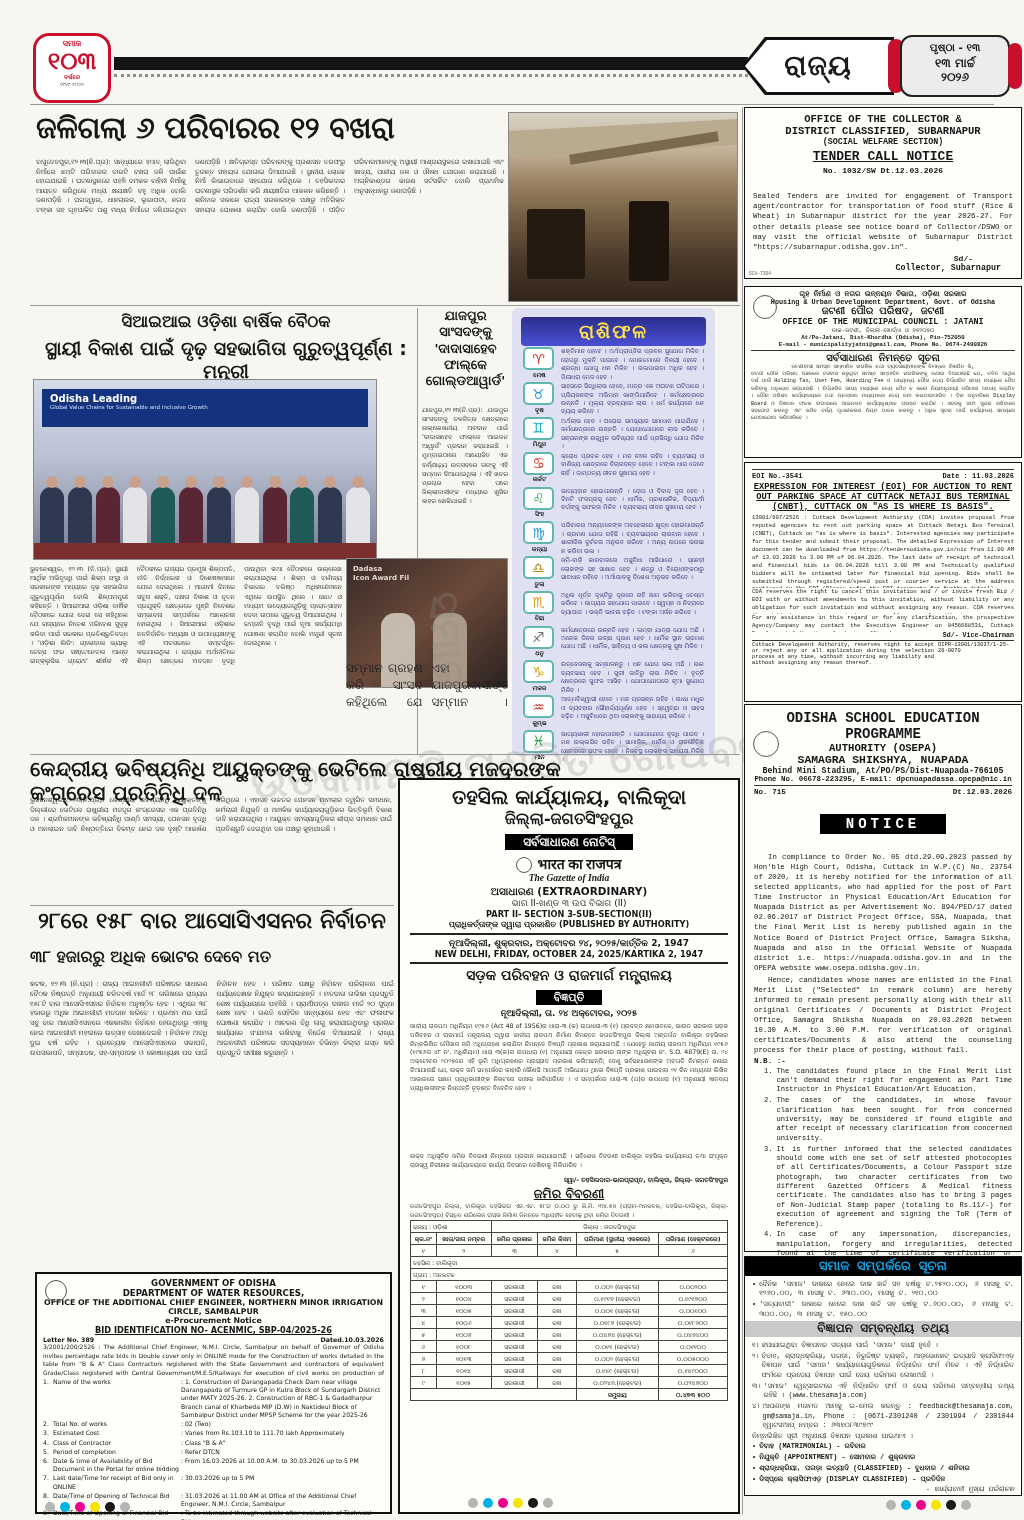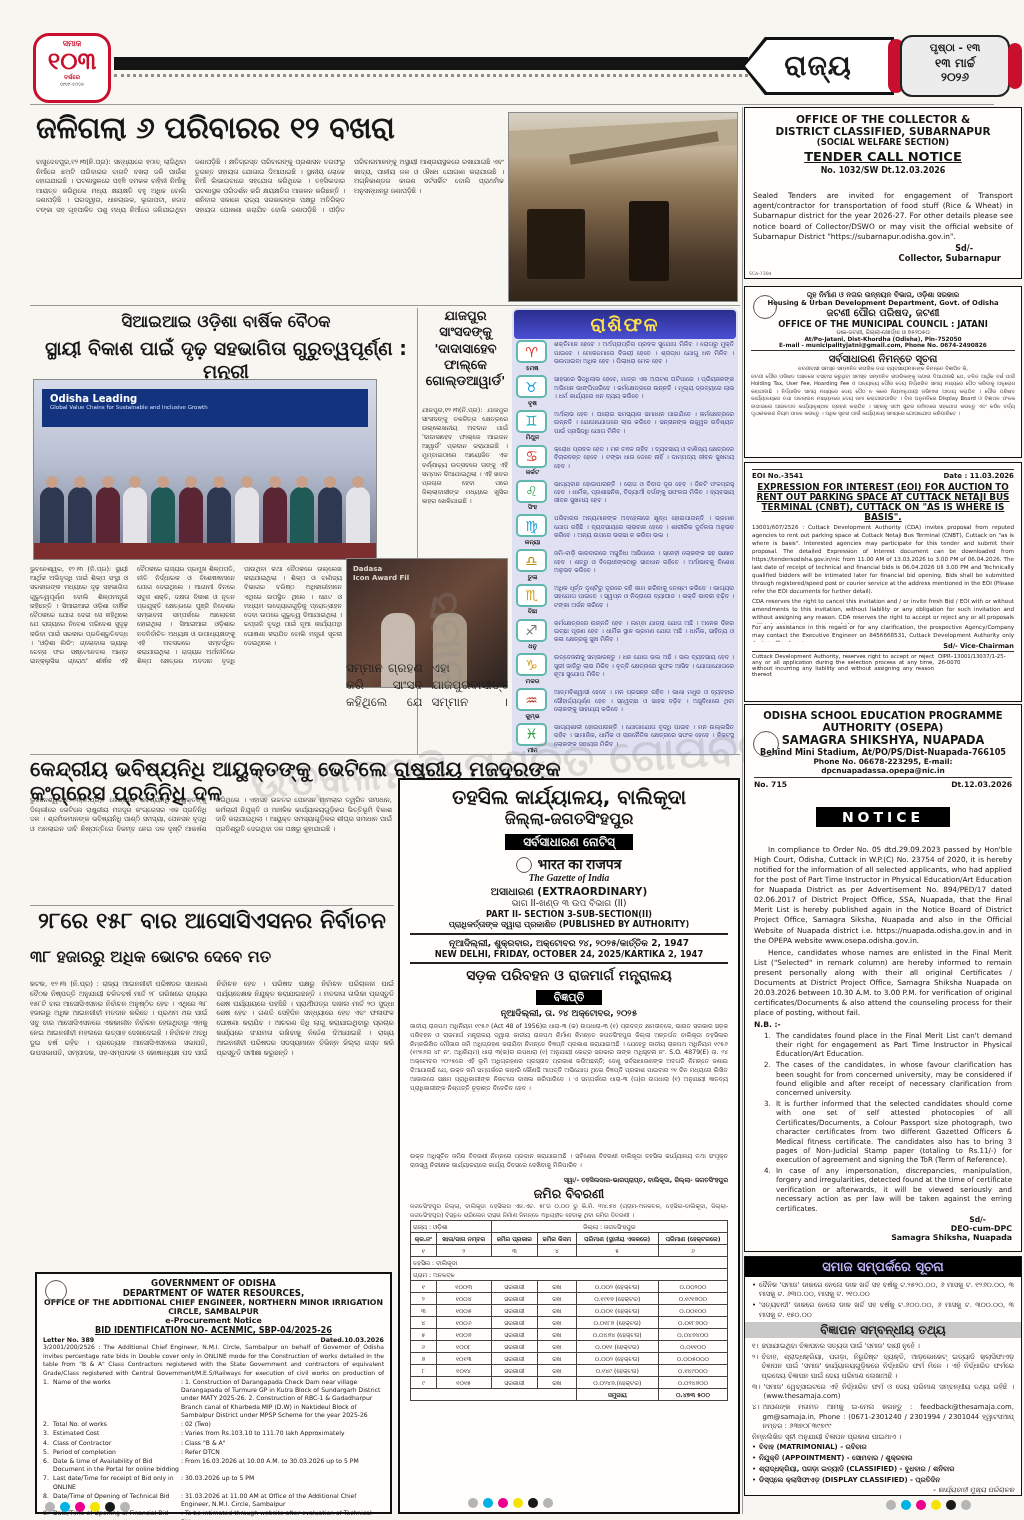--- a/index.html
+++ b/index.html
@@ -42,21 +42,21 @@
   
   .hl-fire{left:36px;top:110px;width:452px;font-size:30px;font-weight:900;letter-spacing:-0.5px;}
   .photo-frame{border:1px solid #8a8a8a;overflow:hidden;}
   .hl-kicker{left:40px;top:312px;width:372px;font-size:16.5px;font-weight:800;text-align:center;}
   .hl-cii{left:30px;top:337px;width:392px;font-size:19px;font-weight:900;text-align:center;}
   .hl-falke{left:421px;top:308px;width:89px;font-size:13px;font-weight:900;text-align:center;line-height:1.25;}
   .hl-pf{left:30px;top:757px;width:560px;font-size:20.5px;font-weight:900;}
   .hl-el1{left:30px;top:908px;width:364px;font-size:22px;font-weight:900;text-align:center;}
   .hl-el2{left:30px;top:947px;width:364px;font-size:16px;font-weight:800;text-align:left;}
   
-  .horo{left:512px;top:308px;width:226px;height:448px;background:#dfe0f2;border-radius:6px;padding:2px;}
+  .horo{left:512px;top:308px;width:203px;height:448px;background:#dfe0f2;border-radius:6px;padding:9px;}
   .horo-head{height:29px;border-radius:4px;background:linear-gradient(180deg,#2b2e8c,#4a4fd4);
              display:flex;align-items:center;justify-content:center;}
   .horo-head span{color:#ffe24a;font-size:19px;font-weight:900;letter-spacing:2px;}
   .hrow{display:flex;gap:5px;height:34.4px;margin-top:0.4px;align-items:flex-start;padding:1px 2px;}
   .hicon{width:33px;flex:0 0 33px;text-align:center;}
   .htile{width:31px;height:23px;background:#fff;border:2px solid #5fb7ad;border-radius:5px;
          display:flex;align-items:center;justify-content:center;font-size:14px;line-height:1;}
   .hname{font-size:6.2px;font-weight:bold;margin-top:0.5px;}
   .htext{flex:1;font-size:6.2px;line-height:1.36;text-align:justify;overflow:hidden;max-height:33px;color:#26266a;}
   
@@ -77,21 +77,21 @@
   .person:nth-child(4n){background:#e4e4e8;}
   .person:nth-child(5n){background:#1f5a57;}
   .carpet{position:absolute;left:0;bottom:0;width:100%;height:16px;background:#7d2f2f;}
   .falke-photo{left:346px;top:558px;width:162px;height:130px;
       background:linear-gradient(140deg,#3a2b28 0%,#6b4a3a 50%,#2c2320 100%);}
   .falke-cap{position:absolute;left:6px;top:6px;color:#f2e9df;font-size:7px;font-weight:bold;line-height:1.3;opacity:.9;}
   .falke-fig{position:absolute;bottom:0;width:34px;height:74px;border-radius:14px 14px 0 0;background:#d8cfc4;opacity:.85;}
   
   .wm{color:#8c8c8c;opacity:.26;font-weight:bold;pointer-events:none;white-space:nowrap;}
   
-  .rr{left:744px;width:278px;}
+  .rr{left:744px;width:278px;font-family:Liberation Mono, monospace;}
   .notice-body{font-size:7.4px;line-height:1.38;text-align:justify;}
   
   .witem{display:flex;font-size:6.1px;line-height:1.35;margin-top:1px;}
   .witem .wn{flex:0 0 10px;}
   .witem .wl{flex:0 0 128px;}
   .witem .wv{flex:1;}
   
   .land{width:100%;border-collapse:collapse;font-size:6.1px;margin-top:2px;}
   .land td,.land th{border:0.8px solid #444;padding:1.5px 2px;text-align:center;}
   
@@ -392,21 +392,21 @@
     <div style="border-top:2.5px double #222;margin:3px 0;"></div>
     <div class="ctr bold" style="font-size:9px;">ନୂଆଦିଲ୍ଲୀ, ଶୁକ୍ରବାର, ଅକ୍ଟୋବର ୨୪, ୨୦୨୫/କାର୍ତ୍ତିକ 2, 1947</div>
     <div class="ctr bold" style="font-size:8.4px;">NEW DELHI, FRIDAY, OCTOBER 24, 2025/KARTIKA 2, 1947</div>
     <div style="border-top:2.5px double #222;margin:3px 0;"></div>
     <div class="ctr bold" style="font-size:14px;">ସଡ଼କ ପରିବହନ ଓ ରାଜମାର୍ଗ ମନ୍ତ୍ରାଳୟ</div>
     <div class="ctr" style="margin-top:2px;"><span class="pill" style="font-size:11px;">ବିଜ୍ଞପ୍ତି</span></div>
     <div class="ctr bold" style="font-size:8.8px;margin-top:3px;">ନୂଆଦିଲ୍ଲୀ, ତା. ୨୪ ଅକ୍ଟୋବର, ୨୦୨୫</div>
     <div class="news" style="font-size:6.2px;height:130px;margin-top:3px;">ଜାତୀୟ ରାଜପଥ ଅଧିନିୟମ ୧୯୫୬ (Act 48 of 1956)ର ଧାରା-୩ (କ) ଉପଧାରା-୩ (୧) ପ୍ରଦତ୍ତ କ୍ଷମତାବଳେ, ଭାରତ ସରକାର ସଡ଼କ ପରିବହନ ଓ ରାଜମାର୍ଗ ମନ୍ତ୍ରାଳୟ ଦ୍ୱାରା ଜାତୀୟ ରାଜପଥ ନିର୍ମାଣ ନିମନ୍ତେ ଜଗତସିଂହପୁର ଜିଲ୍ଲା ଅନ୍ତର୍ଗତ ବାଲିକୂଦା ତହସିଲର ନିମ୍ନଲିଖିତ ମୌଜାର ଜମି ଅଧିଗ୍ରହଣ କରାଯିବା ନିମନ୍ତେ ବିଜ୍ଞପ୍ତି ପ୍ରକାଶ କରାଯାଇଅଛି । ଯେହେତୁ ଜାତୀୟ ରାଜପଥ ଅଧିନିୟମ ୧୯୫୬ (୧୯୫୬ର ୪୮ ନଂ. ଅଧିନିୟମ) ଧାରା ୩(କ)ର ଉପଧାରା (୧) ଅନୁଯାୟୀ କେନ୍ଦ୍ର ସରକାର ତାଙ୍କ ଅଧିସୂଚନା ନଂ. S.O. 4879(E) ତା. ୨୪ ଅକ୍ଟୋବର ୨୦୨୫ରେ ଏହି ଭୂମି ଅଧିଗ୍ରହଣର ପ୍ରସ୍ତାବ ପ୍ରକାଶ କରିଅଛନ୍ତି; ତେଣୁ ସର୍ବସାଧାରଣଙ୍କ ଅବଗତି ନିମନ୍ତେ ଜଣାଇ ଦିଆଯାଉଛି ଯେ, ଉକ୍ତ ଜମି ସମ୍ପର୍କରେ କାହାରି କୌଣସି ଆପତ୍ତି ଅଭିଯୋଗ ଥିଲେ ବିଜ୍ଞପ୍ତି ପ୍ରକାଶ ପାଇବାର ୨୧ ଦିନ ମଧ୍ୟରେ ଲିଖିତ ଆକାରରେ ସକ୍ଷମ ପ୍ରାଧିକାରୀଙ୍କ ନିକଟରେ ଦାଖଲ କରିପାରିବେ । ଏ ସମ୍ପର୍କରେ ଧାରା-୩ (ଗ)ର ଉପଧାରା (୧) ଅନୁଯାୟୀ ଜ୍ଞାତବ୍ୟ ପ୍ରାଧିକାରୀଙ୍କ ନିଷ୍ପତ୍ତି ଚୂଡ଼ାନ୍ତ ବିବେଚିତ ହେବ ।</div>
     <div class="news" style="font-size:6.2px;height:22px;">ଉକ୍ତ ଅଧିସୂଚିତ ଜମିର ବିବରଣୀ ନିମ୍ନରେ ପ୍ରଦାନ କରାଯାଇଅଛି । ସବିଶେଷ ବିବରଣୀ ବାଲିକୂଦା ତହସିଲ କାର୍ଯ୍ୟାଳୟ ତଥା ସଂପୃକ୍ତ ରାଜସ୍ୱ ନିରୀକ୍ଷକ କାର୍ଯ୍ୟାଳୟରେ କାର୍ଯ୍ୟ ଦିବସରେ ଦେଖିବାକୁ ମିଳିପାରିବ ।</div>
     <div style="text-align:right;font-size:6.4px;font-weight:bold;margin-top:2px;">ସ୍ୱା/- ତହସିଲଦାର-ଭାରପ୍ରାପ୍ତ, ବାଲିକୂଦା, ଜିଲ୍ଲା- ଜଗତସିଂହପୁର</div>
-    <div class="ctr bold" style="font-size:12.5px;margin-top:2px;">ଜମିର ବିବରଣୀ</div>
+    <div class="ctr bold" style="font-size:12.5px;text-decoration:underline;margin-top:2px;">ଜମିର ବିବରଣୀ</div>
     <div class="news" style="font-size:6px;height:16px;">ଜଗତସିଂହପୁର ଜିଲ୍ଲା, ବାଲିକୂଦା ତହସିଲର ଏନ.ଏଚ. ୫୮ର ୦.୦୦ ରୁ କି.ମି. ୩୪.୫୪ (ଗ୍ରାମ-ଅନଳବଳ, ତହସିଲ-ବାଲିକୂଦା, ଜିଲ୍ଲା- ଜଗତସିଂହପୁର) ବିସ୍ତୃତ ଚାରିଲେନ ରାସ୍ତା ନିର୍ମାଣ ନିମନ୍ତେ ଅଧିଗୃହୀତ ହେବାକୁ ଥିବା ଜମିର ବିବରଣୀ ।</div>
     <table class="land">
       <tbody>
         <tr>
           <td colspan="2" style="text-align:left;">ରାଜ୍ୟ : ଓଡ଼ିଶା</td>
           <td colspan="4">ଜିଲ୍ଲା : ଜଗତସିଂହପୁର</td>
         </tr>
         <tr>
           <th>କ୍ର.ନଂ</th>
           <th>ଖାତା/ଦାଗ ନମ୍ବର</th>
@@ -563,21 +563,21 @@
     <div style="text-align:right;font-size:6.6px;font-weight:bold;">Sd/- Vice-Chairman</div>
     <div style="border-top:1px solid #333;margin:1px 0;"></div>
     <div style="display:flex;gap:4px;font-size:5.4px;">
       <span style="flex:1;text-align:justify;">Cuttack Development Authority, reserves right to accept or reject any or all application during the selection process at any time, without incurring any liability and without assigning any reason thereof.</span>
       <span style="flex:0 0 76px;">OIPR–13001/13037/1-25-26-0070</span>
     </div>
   </div>
 
   <div class="abs rr box" style="top:704px;height:548px;border-width:1.5px;padding:5px 9px;">
     <span class="chakra abs" style="left:8px;top:26px;width:26px;height:26px;"></span>
-    <div class="ctr bold" style="font-size:10px;">ODISHA SCHOOL EDUCATION PROGRAMME</div>
+    <div class="ctr bold" style="font-size:14px;">ODISHA SCHOOL EDUCATION PROGRAMME</div>
     <div class="ctr bold" style="font-size:10.6px;">AUTHORITY (OSEPA)</div>
     <div class="ctr bold" style="font-size:11.4px;">SAMAGRA SHIKSHYA, NUAPADA</div>
     <div class="ctr bold" style="font-size:8.2px;">Behind Mini Stadium, At/PO/PS/Dist-Nuapada-766105</div>
     <div class="ctr bold" style="font-size:7.4px;">Phone No. 06678-223295, E-mail: dpcnuapadassa.opepa@nic.in</div>
     <div style="border-top:1px solid #333;margin:2px 0;"></div>
     <div style="display:flex;justify-content:space-between;font-size:7.6px;font-weight:bold;">
       <span>No. 715</span>
       <span>Dt.12.03.2026</span>
     </div>
     <div class="ctr" style="margin:18px 0;"><span class="pill" style="font-size:14px;letter-spacing:4px;padding:2px 26px;">NOTICE</span></div>
@@ -602,21 +602,21 @@
         <span style="flex:0 0 8px;">4.</span>
         <span style="flex:1;">In case of any impersonation, discrepancies, manipulation, forgery and irregularities, detected found at the time of certificate verification or afterwards, it will be viewed seriously and necessary action as per law will be taken against the erring certificates.</span>
       </div>
       </div>
     <div style="text-align:right;font-size:7.6px;font-weight:bold;margin-top:2px;margin-right:26px;">Sd/-</div>
     <div style="text-align:right;font-size:7.8px;font-weight:bold;">DEO-cum-DPC</div>
     <div style="text-align:right;font-size:7.8px;font-weight:bold;">Samagra Shiksha, Nuapada</div>
   </div>
 
   <div class="abs rr box" style="top:1256px;height:240px;border-width:1.5px;padding:0 0 3px 0;">
-    <div style="background:#000;color:#c4b5fd;text-align:center;font-size:13px;font-weight:bold;padding:2px 0;">ସମାଜ ସମ୍ପର୍କରେ ସୂଚନା</div>
+    <div style="background:#000;color:#0ea5e9;text-align:center;font-size:13px;font-weight:bold;padding:2px 0;">ସମାଜ ସମ୍ପର୍କରେ ସୂଚନା</div>
     <div style="padding:2px 7px;">
       <div>
 
       <div class="samaja-item">
             <span>•</span>
             <span>ଦୈନିକ 'ସମାଜ' ଡାକରେ ନେଲେ ଡାକ ଖର୍ଚ୍ଚ ସହ ବର୍ଷକୁ ଟ.୨୫୨୦.୦୦, ୬ ମାସକୁ ଟ. ୧୨୬୦.୦୦, ୩ ମାସକୁ ଟ. ୬୩୦.୦୦, ମାସକୁ ଟ. ୨୧୦.୦୦</span>
           </div>
           <div class="samaja-item">
             <span>•</span>
             <span>'ସତ୍ୟବାଦୀ' ଡାକରେ ନେଲେ ଡାକ ଖର୍ଚ୍ଚ ସହ ବର୍ଷକୁ ଟ.୬୦୦.୦୦, ୬ ମାସକୁ ଟ. ୩୦୦.୦୦, ୩ ମାସକୁ ଟ. ୧୫୦.୦୦</span>

